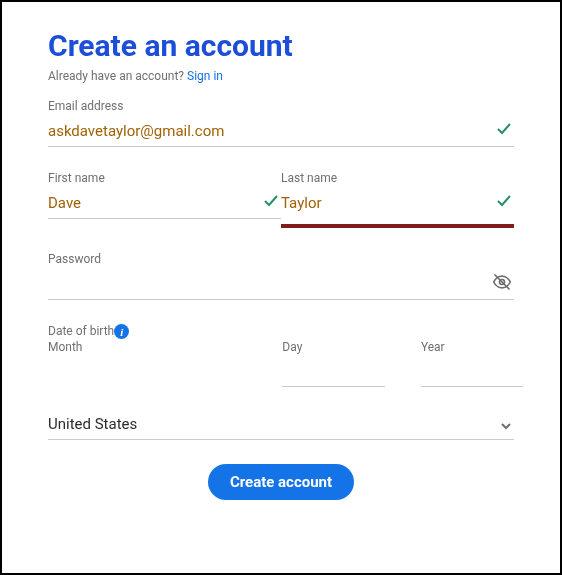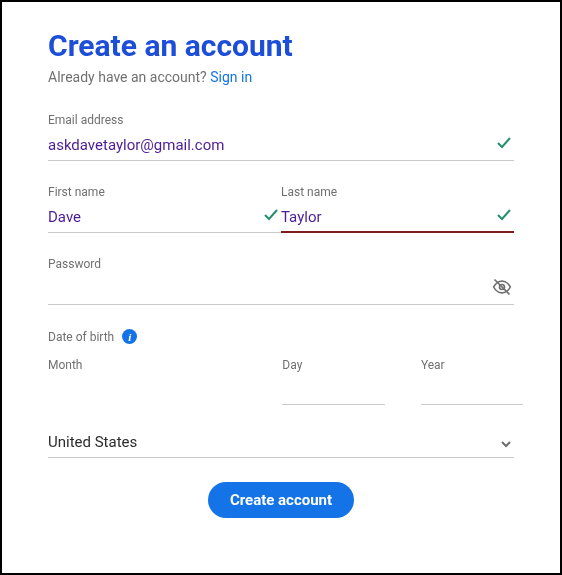--- a/index.html
+++ b/index.html
@@ -12,23 +12,23 @@
       padding: 26px 46px 20px 46px;
       position: relative;
     }
     .title {
       font-size: 30px;
       font-weight: 700;
       color: #1d4ed8;
       margin-bottom: 6px;
     }
     .subtitle {
-      font-size: 14px;
+      font-size: 12px;
       color: #707070;
-      margin-bottom: 28px;
+      margin-bottom: 16px;
     }
     .link {
       color: #1473e6;
       cursor: pointer;
     }
     .field { margin-bottom: 24px; position: relative; }
     .row { display: flex; margin-bottom: 24px; }
     .row .field { flex: 1; margin-bottom: 0; }
     .row-3 { display: flex; gap: 20px; margin-bottom: 24px; }
     .row-3 .field { margin-bottom: 0; }
@@ -39,27 +39,27 @@
       display: block;
       font-size: 12px;
       color: #707070;
       margin-bottom: 4px;
     }
     .input-wrap {
       position: relative;
       border-bottom: 1px solid #cacaca;
       padding: 4px 24px 6px 0;
     }
-    .input-wrap.focused { border-bottom: 2px solid #7f1d1d; padding-bottom: 5px; }
+    .input-wrap.focused { border-bottom: 4px solid #7f1d1d; padding-bottom: 12px; }
     .input {
       border: none;
       outline: none;
       width: 100%;
       font-size: 15px;
-      color: #4c1d95;
+      color: #a16207;
       background: transparent;
       font-family: inherit;
     }
     .check {
       position: absolute;
       right: 2px;
       top: 4px;
       width: 16px;
       height: 16px;
       color: #268e6c;
@@ -70,23 +70,21 @@
       top: 2px;
       width: 20px;
       height: 20px;
       color: #6e6e6e;
       cursor: pointer;
     }
     .section-label {
       font-size: 12px;
       color: #707070;
       display: flex;
-      align-items: center;
-      gap: 8px;
-      margin-bottom: 14px;
+      margin-bottom: 1px;
     }
     .info {
       width: 15px;
       height: 15px;
       border-radius: 50%;
       background: #1473e6;
       color: #fff;
       font-size: 11px;
       font-weight: 700;
       display: inline-flex;

